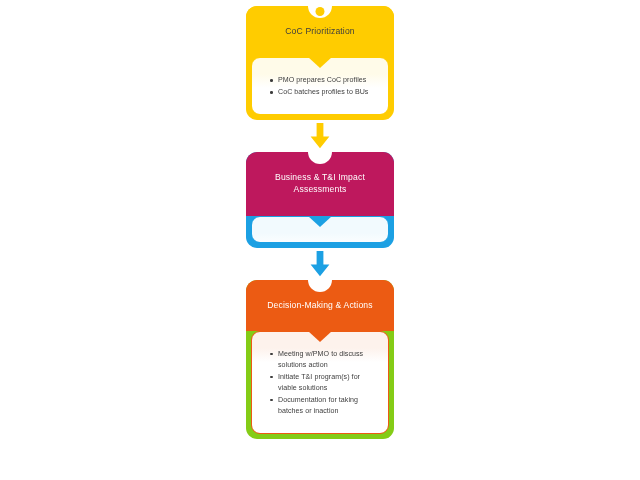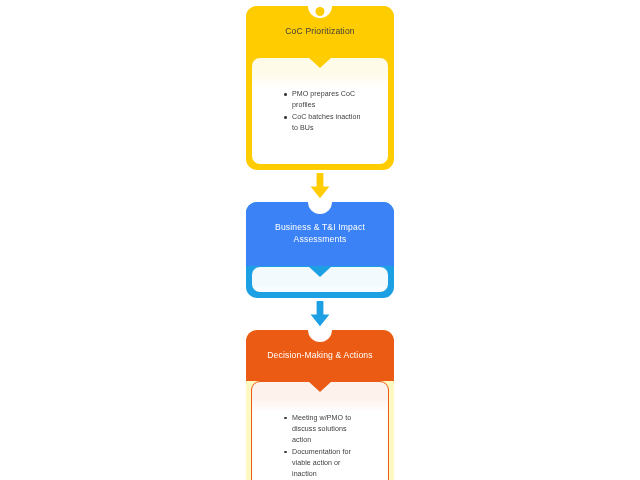--- a/index.html
+++ b/index.html
@@ -98,21 +98,21 @@
     transform: translateX(-50%);
     width: 0;
     height: 0;
     border-left: 12px solid transparent;
     border-right: 12px solid transparent;
     z-index: 6;
     pointer-events: none;
   }
 
   .bullets {
-    margin: 18px;
+    margin: 4px;
     padding: 0 0 0 13px;
     list-style: none;
   }
   .bullets li {
     position: relative;
     font-size: 7.1px;
     line-height: 1.55;
     color: #3d3d3d;
     margin-bottom: 1px;
     letter-spacing: 0.05px;
@@ -152,61 +152,62 @@
     <div class="step" id="step-0" style="background: rgb(255, 204, 0);">
       <div class="notch"></div>
       <div class="notch-dot" id="dot-0" style="background: rgb(255, 204, 0);"></div>
       <div class="step-header" id="hdr-0" style="background: rgb(255, 204, 0); color: rgb(61, 61, 61);">
         <span>CoC Prioritization</span>
       </div>
       <div class="step-body" id="body-0" style="border-color: rgb(255, 204, 0); background: linear-gradient(rgb(255, 251, 233) 0px, rgb(255, 251, 233) 16px, rgb(255, 255, 255) 30px, rgb(255, 255, 255) 100%);">
         <div class="pointer" id="ptr-0" style="border-top: 11px solid rgb(255, 204, 0);"></div>
         <ul class="bullets">
           <li>PMO prepares CoC profiles</li>
-          <li>CoC batches inaction to BUs</li>
+          <li>CoC batches profiles to BUs</li>
         </ul>
       </div>
     </div>
 
     <div class="gap-arrow"></div>
     <div class="arrow">
       <svg viewBox="0 0 22 26" xmlns="http://www.w3.org/2000/svg" aria-hidden="true">
         <path id="arw-0" d="M7.6 0 H14.4 V13.4 H20.4 L11 25.2 L1.6 13.4 H7.6 Z" fill="#FFCC00"></path>
       </svg>
     </div>
     <div class="gap-arrow"></div>
 
     <div class="step" id="step-1" style="background: rgb(28, 160, 227);">
       <div class="notch"></div>
       <div class="notch-dot" id="dot-1" style="background: transparent;"></div>
-      <div class="step-header" id="hdr-1" style="background: #3b82f6; color: rgb(255, 255, 255);">
+      <div class="step-header" id="hdr-1" style="background: #be185d; color: rgb(255, 255, 255);">
         <span>Business &amp; T&amp;I Impact Assessments</span>
       </div>
       <div class="step-body" id="body-1" style="border-color: rgb(28, 160, 227); background: linear-gradient(rgb(242, 250, 254) 0px, rgb(242, 250, 254) 16px, rgb(255, 255, 255) 30px, rgb(255, 255, 255) 100%);">
         <div class="pointer" id="ptr-1" style="border-top: 11px solid rgb(28, 160, 227);"></div>
       </div>
     </div>
 
     <div class="gap-arrow"></div>
     <div class="arrow">
       <svg viewBox="0 0 22 26" xmlns="http://www.w3.org/2000/svg" aria-hidden="true">
         <path id="arw-1" d="M7.6 0 H14.4 V13.4 H20.4 L11 25.2 L1.6 13.4 H7.6 Z" fill="#1CA0E3"></path>
       </svg>
     </div>
     <div class="gap-arrow"></div>
 
-    <div class="step" id="step-2" style="background: #fef9c3;">
+    <div class="step" id="step-2" style="background: #84cc16;">
       <div class="notch"></div>
       <div class="notch-dot" id="dot-2" style="background: transparent;"></div>
       <div class="step-header" id="hdr-2" style="background: rgb(236, 91, 19); color: rgb(255, 255, 255);">
         <span>Decision-Making &amp; Actions</span>
       </div>
       <div class="step-body" id="body-2" style="border-color: rgb(236, 91, 19); background: linear-gradient(rgb(253, 242, 236) 0px, rgb(253, 242, 236) 16px, rgb(255, 255, 255) 30px, rgb(255, 255, 255) 100%);">
         <div class="pointer" id="ptr-2" style="border-top: 11px solid rgb(236, 91, 19);"></div>
         <ul class="bullets">
           <li>Meeting w/PMO to discuss solutions action</li>
-          <li>Documentation for viable action or inaction</li>
+          <li>Initiate T&amp;I program(s) for viable solutions</li>
+          <li>Documentation for taking batches or inaction</li>
         </ul>
       </div>
     </div>
 
   </div>
 </div>
 
 </body></html>

